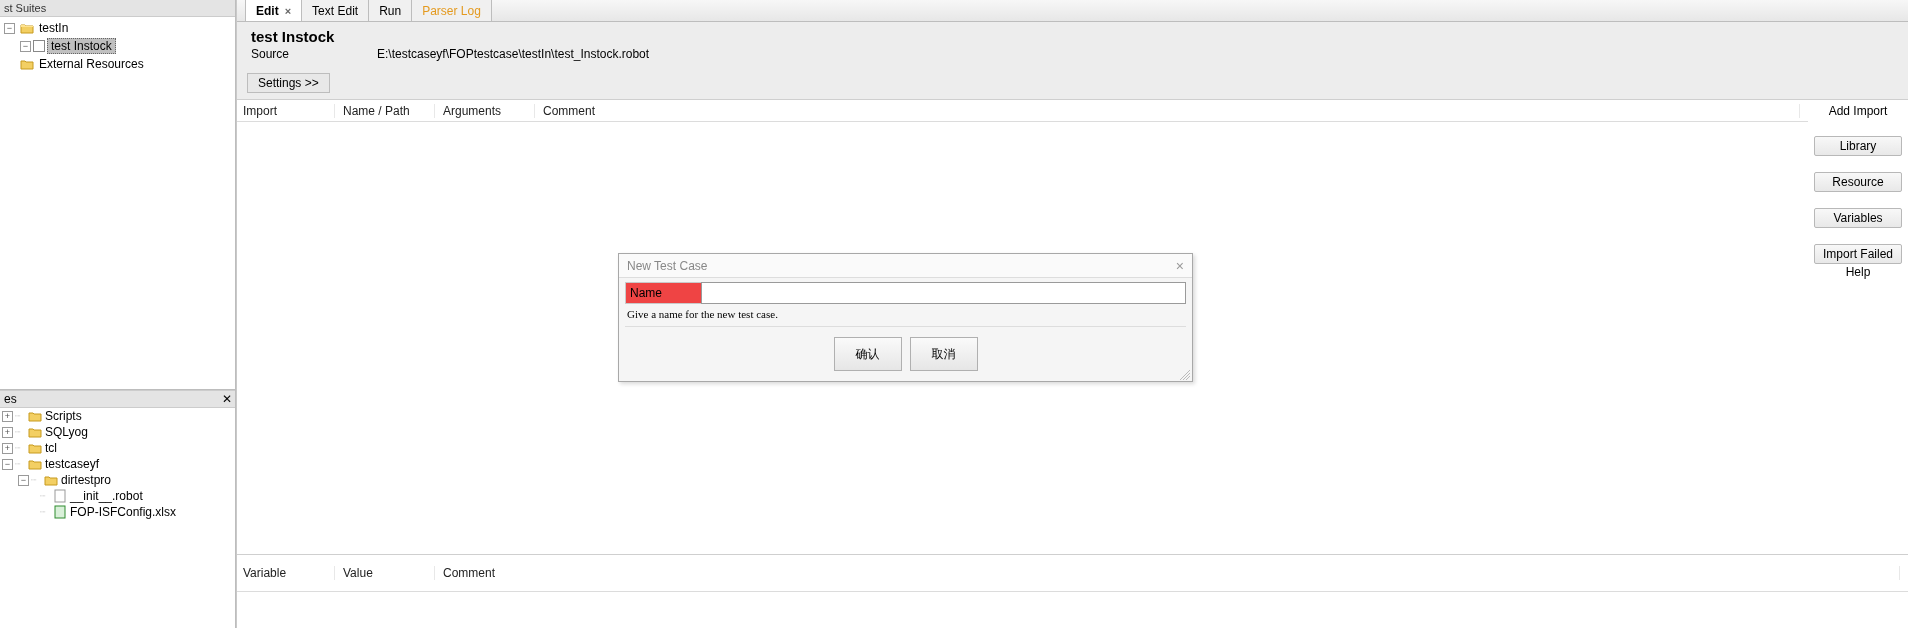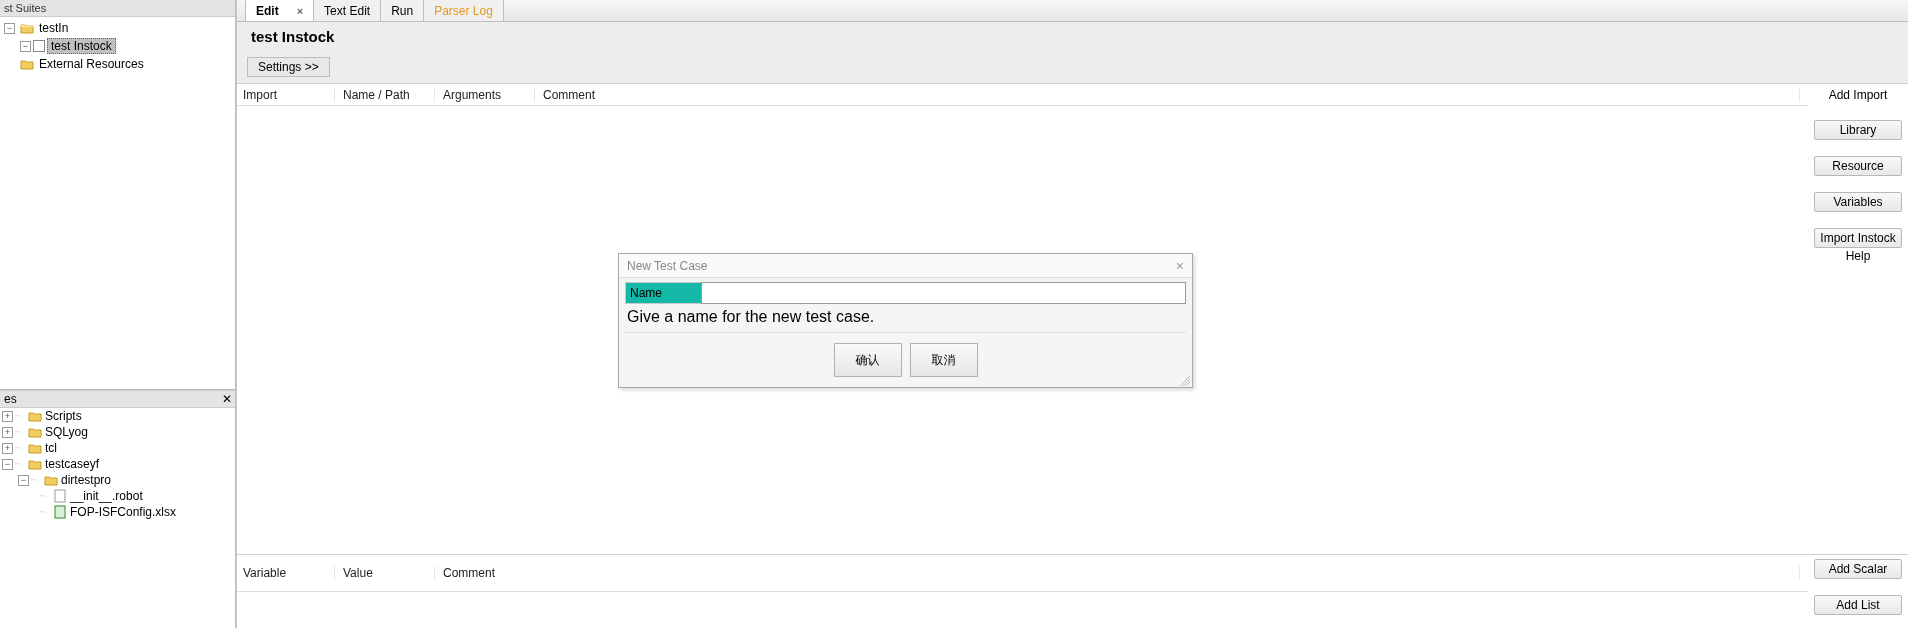--- a/index.html
+++ b/index.html
@@ -24,21 +24,21 @@
 .files-panel { flex: 1; background: #f0f0f0; border-right: 1px solid #bdbdbd; display: flex; flex-direction: column; }
 .files-header { display: flex; align-items: center; background: #e4e4e4; border-top: 1px solid #ccc; border-bottom: 1px solid #ccc; height: 18px; padding-left: 4px; font-size: 11px; justify-content: flex-end; }
 .files-header .closebtn { margin-left: auto; width: 16px; text-align: center; cursor: pointer; }
 .files-tree { flex: 1; background: #fff; overflow: auto; }
 .frow { display: flex; align-items: center; height: 16px; white-space: nowrap; }
 .dots { width: 10px; color: #bbb; font-size: 9px; }
 
 
 .main { position: absolute; left: 236px; top: 0; right: 0; bottom: 0; display: flex; flex-direction: column; border-left: 1px solid #c9c9c9; }
 .tabbar { height: 22px; background: linear-gradient(#f7f7f7,#e7e7e7); display: flex; align-items: flex-end; padding-left: 8px; gap: 0; border-bottom: 1px solid #bdbdbd; }
-.tab { height: 22px; padding: 0 10px; border: 1px solid #bdbdbd; border-bottom: none; background: #f0f0f0; display: flex; align-items: center; gap: 18px; margin-right: -1px; cursor: pointer; }
+.tab { height: 22px; padding: 0 10px; border: 1px solid #bdbdbd; border-bottom: none; background: #f0f0f0; display: flex; align-items: center; gap: 6px; margin-right: -1px; cursor: pointer; }
 .tab.active { background: #fff; font-weight: bold; }
 .tab.parserlog span { color: #e49a1f; }
 .tab .x { color: #666; font-size: 11px; }
 
 .titlebar { padding: 6px 14px 2px; background: #ededed; }
 .pagetitle { font-size: 15px; font-weight: bold; }
 .sourcerow { display: flex; align-items: center; margin-top: 2px; font-size: 12px; }
 .sourcerow .lbl { width: 126px; }
 
 .settingsbar { padding: 10px 10px 6px; background: #ededed; border-bottom: 1px solid #cfcfcf; }
@@ -60,23 +60,23 @@
 
 .variableblock { border-top: 1px solid #cfcfcf; display: flex; }
 .variableblock .gridhead { flex: 1; }
 
 
 .dialog { position: absolute; left: 618px; top: 253px; width: 575px; background: #f5f5f5; border: 1px solid #a8a8a8; box-shadow: 2px 2px 4px rgba(0,0,0,0.15); }
 .dlg-title { height: 24px; display: flex; align-items: center; padding: 0 8px; color: #888; background: #fafafa; border-bottom: 1px solid #ddd; }
 .dlg-title .dx { margin-left: auto; cursor: pointer; color: #999; font-size: 14px; }
 .dlg-body { padding: 4px 6px 2px; }
 .dlg-row { display: flex; align-items: center; gap: 0; }
-.dlg-row .flbl { width: 76px; border: 1px solid #c9c9c9; border-right: none; height: 22px; line-height: 20px; padding-left: 4px; background: #14b8a6; }
+.dlg-row .flbl { width: 76px; border: 1px solid #c9c9c9; border-right: none; height: 22px; line-height: 20px; padding-left: 4px; background: #ef4444; }
 .dlg-row input { flex: 1; height: 22px; border: 1px solid #9a9a9a; padding: 0 4px; }
-.dlg-hint { padding: 4px 2px; font-size: 16px; }
+.dlg-hint { padding: 4px 2px; font-size: 11px; font-family: Liberation Serif, serif; }
 .dlg-sep { height: 1px; background: #ddd; margin: 2px 0 6px; }
 .dlg-btns { display: flex; justify-content: center; gap: 8px; padding: 4px 0 8px; }
 .dlg-btn { width: 68px; height: 34px; border: 1px solid #b0b0b0; background: linear-gradient(#fafafa,#e6e6e6); cursor: pointer; }
 .resize-grip { position: absolute; right: 2px; bottom: 2px; width: 10px; height: 10px; color: #bbb; }
 </style>
 </head>
 <body>
 
 <div class="left-col">
   <div class="suites-panel">
@@ -199,20 +199,24 @@
     <div class="tab">
         <span>Run</span>
       </div>
     <div class="tab parserlog">
         <span>Parser Log</span>
       </div>
   </div>
 
   <div class="titlebar">
     <div class="pagetitle">test Instock</div>
+    <div class="sourcerow">
+      <span class="lbl">Source</span>
+      <span>E:\testcaseyf\FOPtestcase\testIn\test_Instock.robot</span>
+    </div>
   </div>
 
   <div class="settingsbar">
     <span class="settingsbtn">Settings &gt;&gt;</span>
   </div>
 
   <div class="content">
     <div class="leftcontent">
 
       <div style="flex:1; display:flex;">
@@ -223,38 +227,33 @@
             <div class="gh args">Arguments</div>
             <div class="gh comment">Comment</div>
           </div>
           <div class="gridbody"></div>
         </div>
         <div class="sidebuttons">
           <div class="caption">Add Import</div>
           <div class="pillbtn">Library</div>
           <div class="pillbtn">Resource</div>
           <div class="pillbtn">Variables</div>
-          <div class="pillbtn">Import Instock Help</div>
+          <div class="pillbtn">Import Failed Help</div>
         </div>
       </div>
 
       <div class="variableblock" style="height:74px;">
         <div style="flex:1; display:flex; flex-direction:column;">
           <div class="gridhead">
             <div class="gh import">Variable</div>
             <div class="gh namepath">Value</div>
             <div class="gh comment">Comment</div>
           </div>
           <div class="gridbody"></div>
         </div>
-        <div class="sidebuttons">
-          <div class="pillbtn">Add Scalar</div>
-          <div class="pillbtn">Add List</div>
-          <div class="pillbtn">Add Dict</div>
-        </div>
       </div>
     </div>
   </div>
 </div>
 
 <div class="dialog">
   <div class="dlg-title">
     <span>New Test Case</span>
     <span class="dx">×</span>
   </div>

